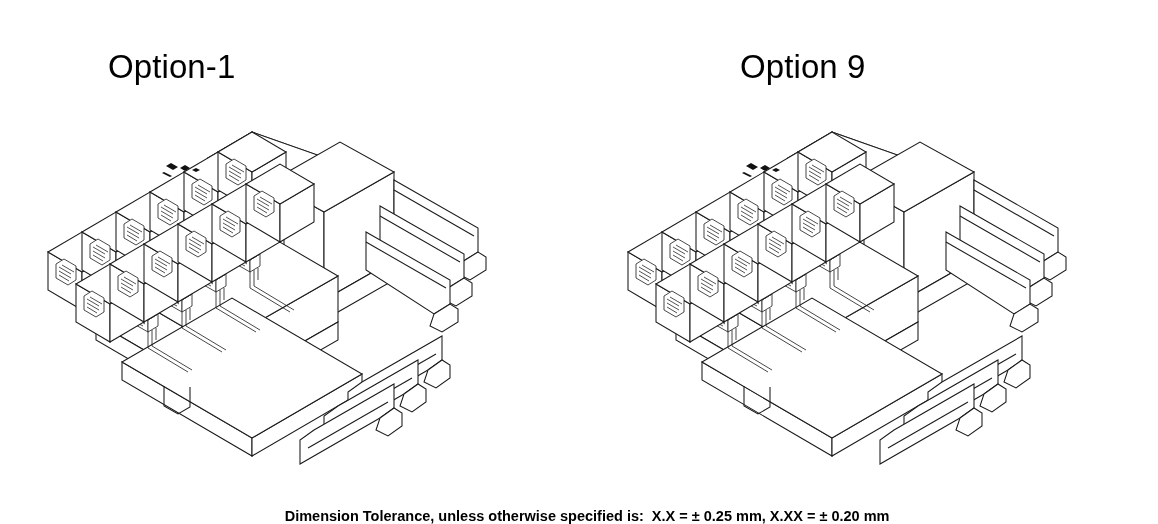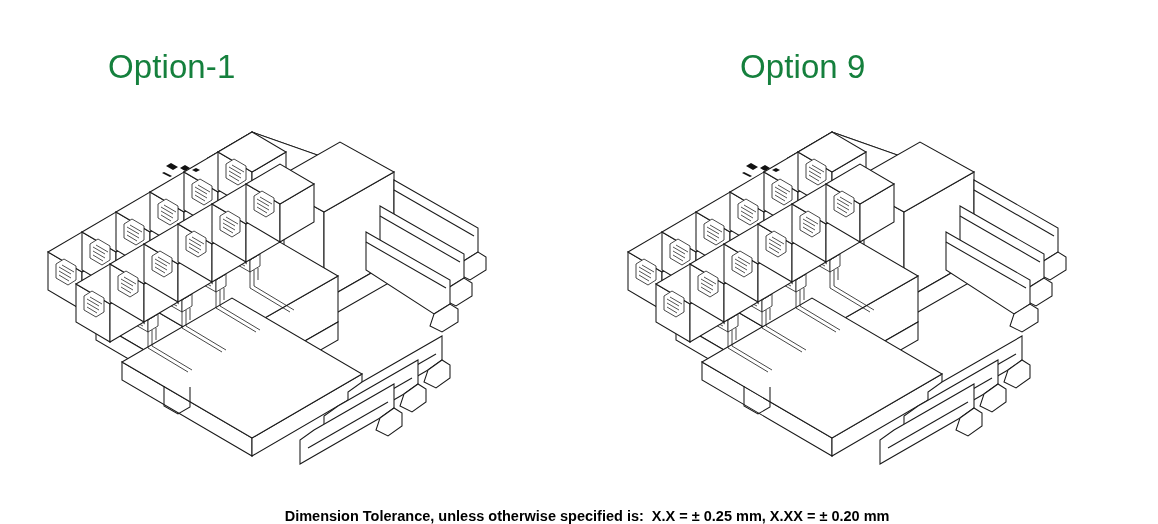--- a/index.html
+++ b/index.html
@@ -18,21 +18,21 @@
   .slide {
     position: absolute;
     inset: 0;
     background: #ffffff;
   }
   .option-title {
     position: absolute;
     font-family: "Liberation Sans", sans-serif;
     font-size: 33px;
     font-weight: 400;
-    color: #15803d;
+    color: #000000;
     letter-spacing: 0.1px;
     white-space: nowrap;
     line-height: 1;
   }
   #title-left  { left: 108px; top: 50px; }
   #title-right { left: 740px; top: 50px; }
 
   .drawing-wrap {
     position: absolute;
     top: 124px;

